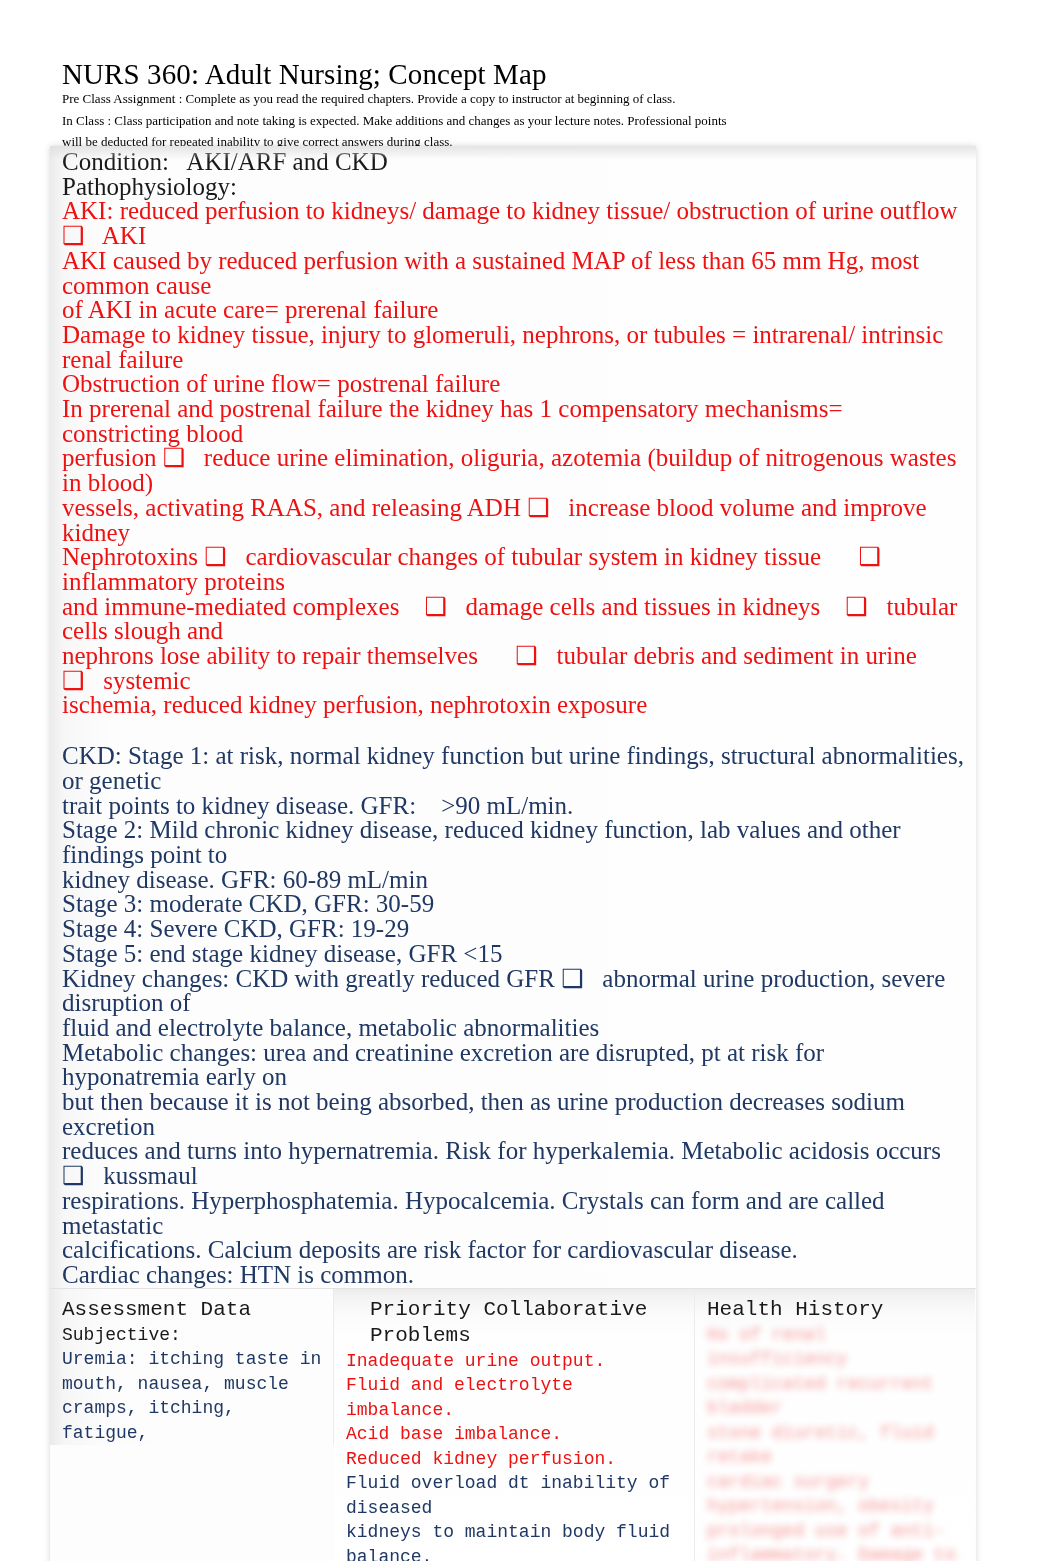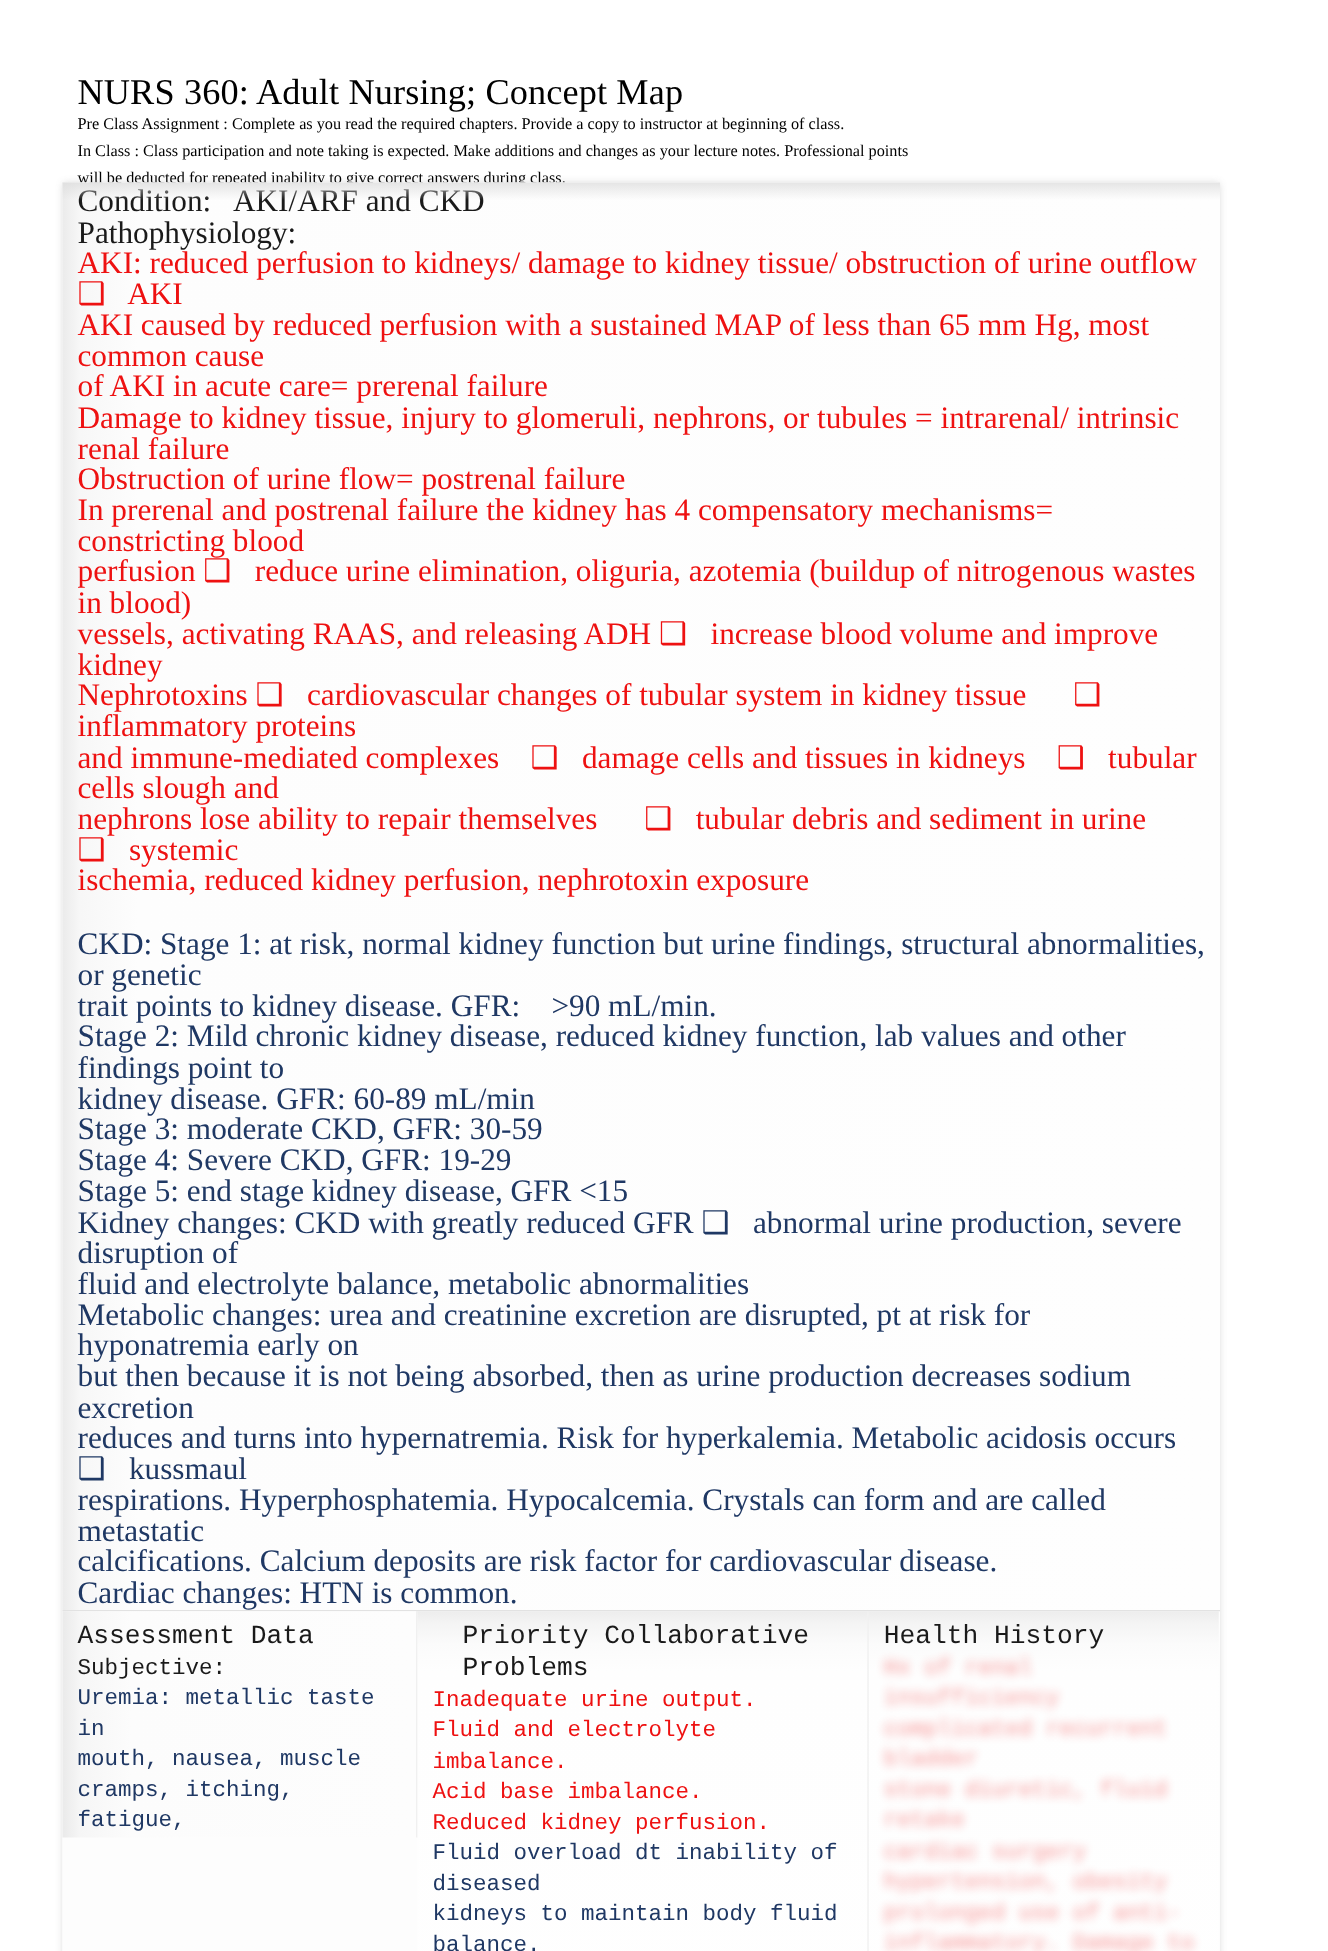--- a/index.html
+++ b/index.html
@@ -161,21 +161,21 @@
 
         <div class="line blk">Condition:   AKI/ARF and CKD</div>
         <div class="line blk">Pathophysiology:</div>
 
         <div>
           <div class="line red">AKI: reduced perfusion to kidneys/ damage to kidney tissue/ obstruction of urine outflow        ❑   AKI</div>
           <div class="line red">AKI caused by reduced perfusion with a sustained MAP of less than 65 mm Hg, most common cause</div>
           <div class="line red">of AKI in acute care= prerenal failure</div>
           <div class="line red">Damage to kidney tissue, injury to glomeruli, nephrons, or tubules = intrarenal/ intrinsic renal failure</div>
           <div class="line red">Obstruction of urine flow= postrenal failure</div>
-          <div class="line red">In prerenal and postrenal failure the kidney has 4 compensatory mechanisms= constricting blood</div>
+          <div class="line red">In prerenal and postrenal failure the kidney has 1 compensatory mechanisms= constricting blood</div>
           <div class="line red">perfusion ❑   reduce urine elimination, oliguria, azotemia (buildup of nitrogenous wastes in blood)</div>
           <div class="line red">vessels, activating RAAS, and releasing ADH ❑   increase blood volume and improve kidney</div>
           <div class="line red">Nephrotoxins ❑   cardiovascular changes of tubular system in kidney tissue      ❑   inflammatory proteins</div>
           <div class="line red">and immune-mediated complexes    ❑   damage cells and tissues in kidneys    ❑   tubular cells slough and</div>
           <div class="line red">nephrons lose ability to repair themselves      ❑   tubular debris and sediment in urine     ❑   systemic</div>
           <div class="line red">ischemia, reduced kidney perfusion, nephrotoxin exposure</div>
         </div>
 
         <div class="spacer-lg"></div>
 
@@ -199,21 +199,21 @@
 
       </div>
     </div>
 
     <div class="row-cols">
 
       <div class="col col-assessment">
         <div class="col-inner">
           <div class="col-head">Assessment Data</div>
           <div class="col-line blk">Subjective:</div>
-          <div class="col-line navy">Uremia: metallic taste in</div>
+          <div class="col-line navy">Uremia: itching taste in</div>
           <div class="col-line navy">mouth, nausea, muscle</div>
           <div class="col-line navy">cramps, itching, fatigue,</div>
         </div>
       </div>
 
       <div class="col col-priority">
         <div class="col-inner">
           <div class="col-head indent">Priority Collaborative Problems</div>
 
           <div class="col-line red">Inadequate urine output.</div>

